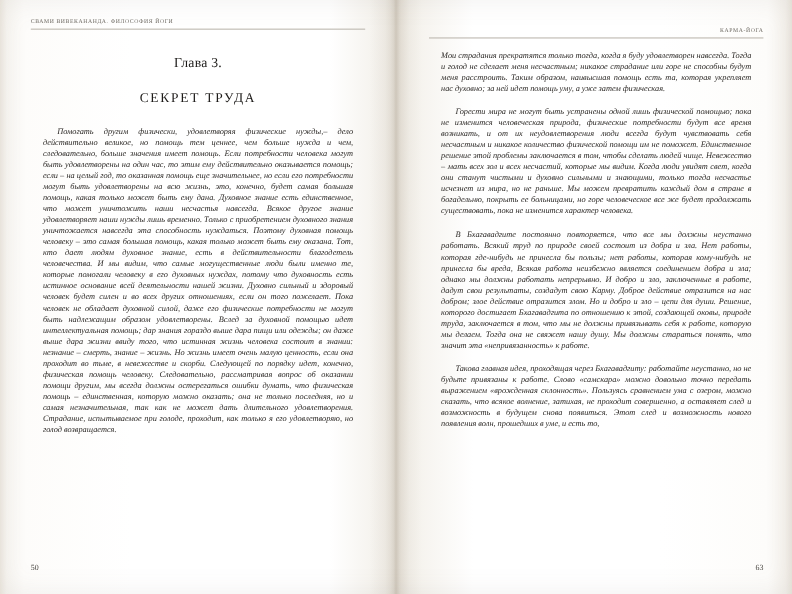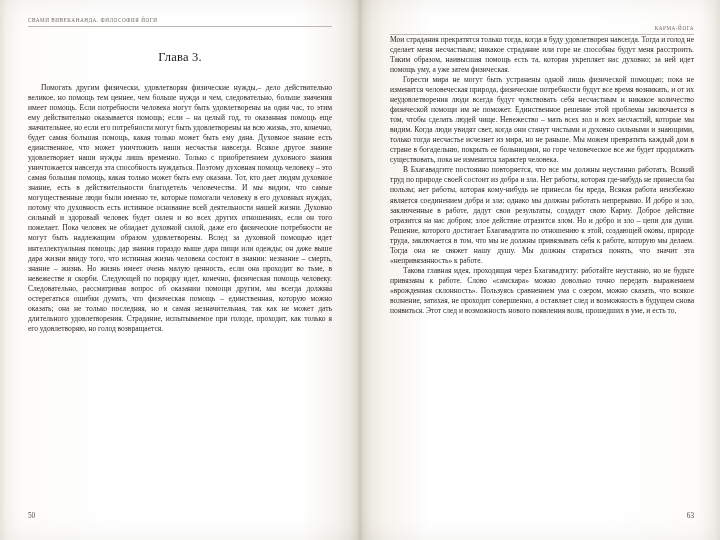--- a/index.html
+++ b/index.html
@@ -89,22 +89,23 @@
     line-height: 10.03px;
     text-align: justify;
     color: #2a2724;
     hyphens: manual;
     word-spacing: -0.1px;
   }
   .page-right .body-text {
     margin-top: 0;
   }
   .body-text p {
-    margin: 0;
+    margin: 11px;
     text-indent: 13px;
+    font-style: italic;
   }
   .body-text p.cont {
     text-indent: 0;
   }
 
   .top-block {
     margin-top: 15px;
   }
 
   .folio {
@@ -136,20 +137,21 @@
 <body>
 
 <div id="spread">
 
   <div class="page page-left">
     <div class="running-head rh-left">СВАМИ ВИВЕКАНАНДА. ФИЛОСОФИЯ ЙОГИ</div>
     <div class="rule"></div>
 
     <div class="chapter-num">Глава 3.</div>
 
+    <div class="chapter-title">СЕКРЕТ ТРУДА</div>
 
     <div class="body-text">
       <p>Помогать другим физически, удовлетворяя физические нужды,– дело действительно великое, но помощь тем ценнее, чем больше нужда и чем, следовательно, больше значения имеет помощь. Если потребности человека могут быть удовлетворены на один час, то этим ему действительно оказывается помощь; если – на целый год, то оказанная помощь еще значительнее, но если его потребности могут быть удовлетворены на всю жизнь, это, конечно, будет самая большая помощь, какая только может быть ему дана. Духовное знание есть единственное, что может уничтожить наши несчастья навсегда. Всякое другое знание удовлетворяет наши нужды лишь временно. Только с приобретением духовного знания уничтожается навсегда эта способность нуждаться. Поэтому духовная помощь человеку – это самая большая помощь, какая только может быть ему оказана. Тот, кто дает людям духовное знание, есть в действительности благодетель человечества. И мы видим, что самые могущественные люди были именно те, которые помогали человеку в его духовных нуждах, потому что духовность есть истинное основание всей деятельности нашей жизни. Духовно сильный и здоровый человек будет силен и во всех других отношениях, если он того пожелает. Пока человек не обладает духовной силой, даже его физические потребности не могут быть надлежащим образом удовлетворены. Вслед за духовной помощью идет интеллектуальная помощь; дар знания гораздо выше дара пищи или одежды; он даже выше дара жизни ввиду того, что истинная жизнь человека состоит в знании: незнание – смерть, знание – жизнь. Но жизнь имеет очень малую ценность, если она проходит во тьме, в невежестве и скорби. Следующей по порядку идет, конечно, физическая помощь человеку. Следовательно, рассматривая вопрос об оказании помощи другим, мы всегда должны остерегаться ошибки думать, что физическая помощь – единственная, которую можно оказать; она не только последняя, но и самая незначительная, так как не может дать длительного удовлетворения. Страдание, испытываемое при голоде, проходит, как только я его удовлетворяю, но голод возвращается.</p>
     </div>
 
     <div class="folio folio-left">50</div>
   </div>
 
   <div class="page page-right">
     <div class="running-head rh-right">КАРМА-ЙОГА</div>

